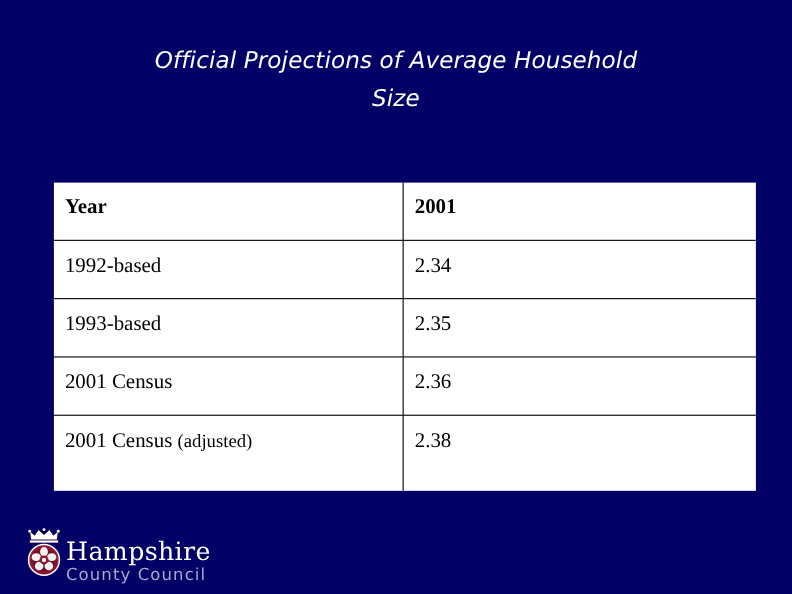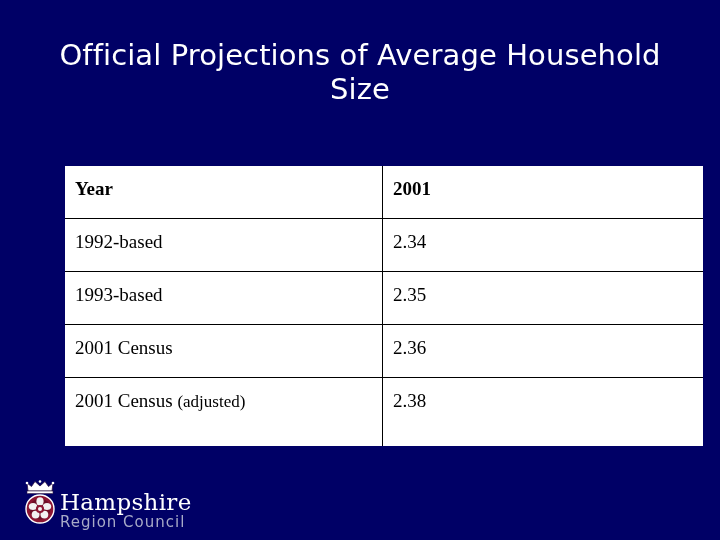--- a/index.html
+++ b/index.html
@@ -26,40 +26,41 @@
     position: absolute;
     left: 36px;
     top: 38px;
     width: 648px;
     text-align: center;
     color: #ffffff;
   }
   .title-line-1,
   .title-line-2 {
     font-family: "DejaVu Sans", sans-serif;
-    font-size: 29px;
+    font-size: 21px;
     line-height: 34px;
     font-weight: 400;
     letter-spacing: 0.1px;
     color: #ffffff;
     white-space: nowrap;
+    font-style: italic;
   }
   .title-line-3 {
     font-family: "DejaVu Sans", sans-serif;
     font-size: 23px;
     line-height: 33px;
     font-weight: 400;
     color: #ffffff;
     white-space: nowrap;
   }
 
   
   #data-table {
     position: absolute;
-    left: 65px;
+    left: 49px;
     top: 166px;
     width: 617px;
     border-collapse: collapse;
     background: #ffffff;
     table-layout: fixed;
   }
   #data-table td {
     background: #ffffff;
     color: #000000;
     font-family: "Liberation Serif", serif;
@@ -175,17 +176,17 @@
         <ellipse cx="25" cy="26.5" rx="4.2" ry="3.6"></ellipse>
         <ellipse cx="22.4" cy="34.6" rx="3.9" ry="3.9"></ellipse>
         <ellipse cx="13.6" cy="34.6" rx="3.9" ry="3.9"></ellipse>
         <ellipse cx="11" cy="26.5" rx="4.2" ry="3.6"></ellipse>
       </g>
       <circle cx="18" cy="29" r="4.1" fill="#8c1633"></circle>
       <circle cx="18" cy="29" r="2.0" fill="#f2f2f2"></circle>
     </svg>
     <div id="logo-text">
       <div class="logo-main">Hampshire</div>
-      <div class="logo-sub">Region Council</div>
+      <div class="logo-sub">County Council</div>
     </div>
   </div>
 
 </div>
 
 </body></html>

